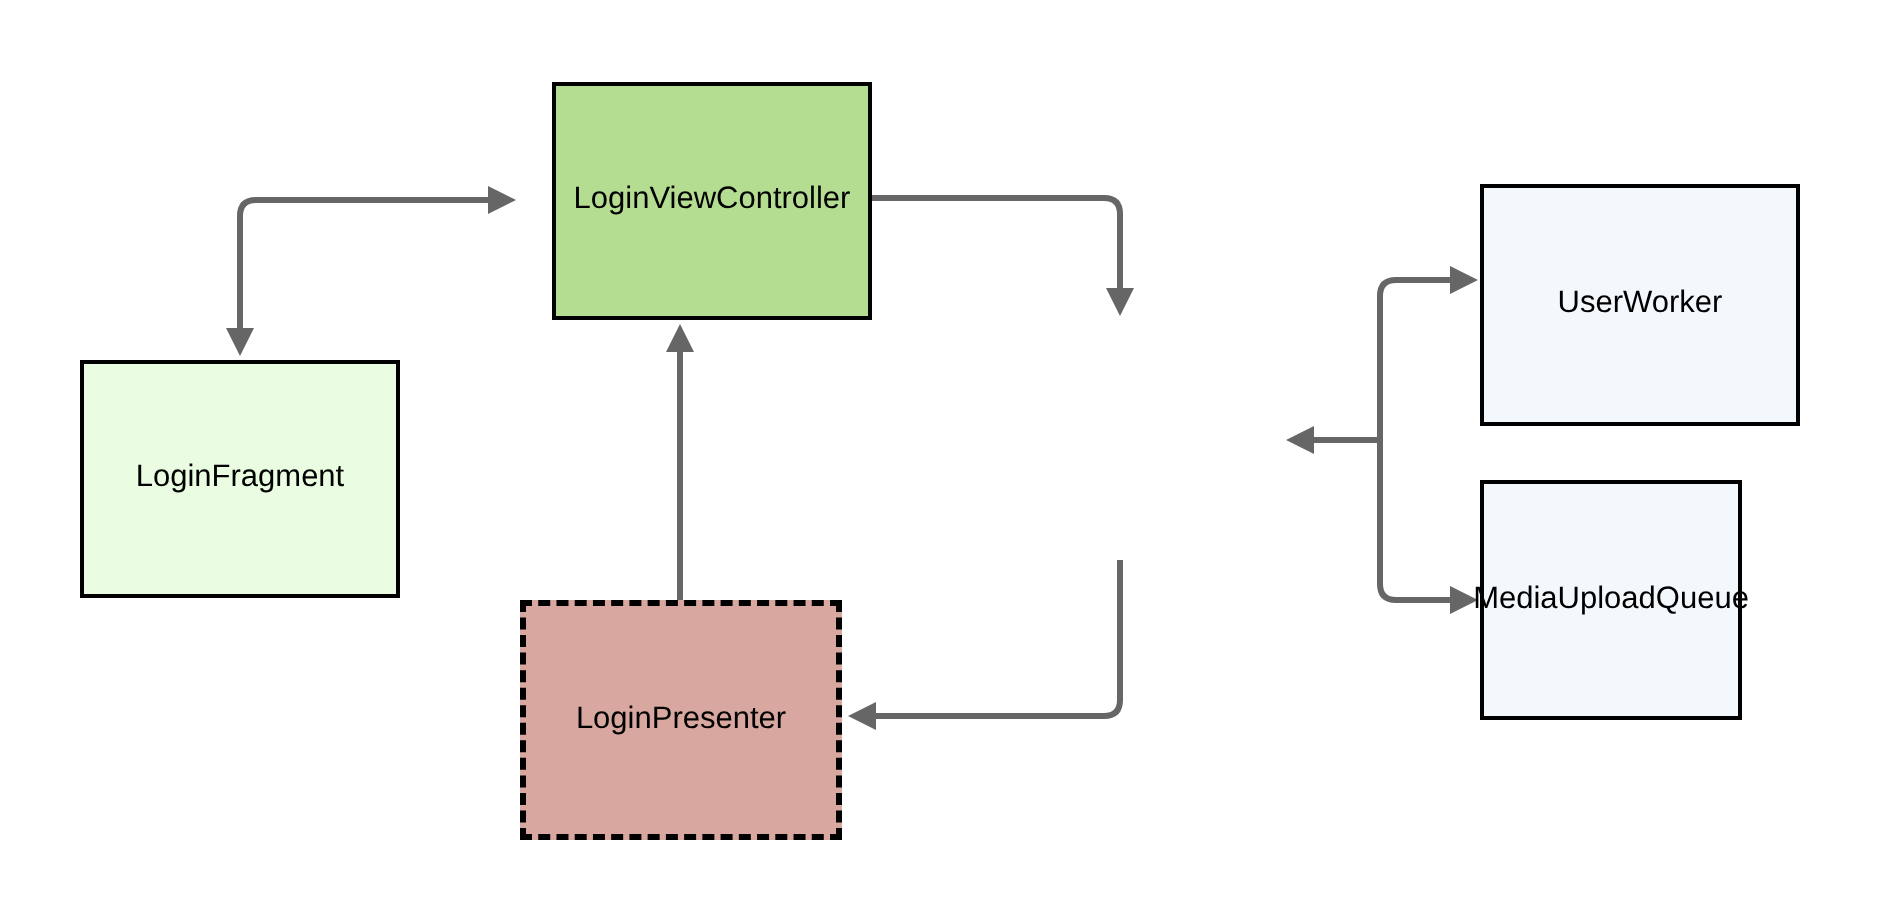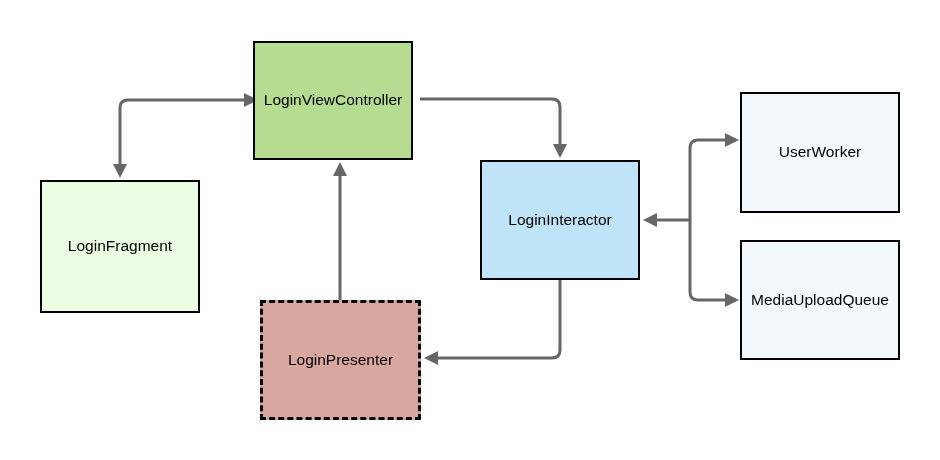--- a/index.html
+++ b/index.html
@@ -44,26 +44,26 @@
     border-width: 3px;
     border-style: dashed;
   }
   .node .label {
     font-size: 15.5px;
     color: var(--text, #000000);
     line-height: 1.2;
     white-space: nowrap;
   }
   
-  #n-login-fragment       { left: 40px;  top: 180px; width: 160px; height: 133px; }
-  #n-login-view-controller{ left: 253px; top: 41px;  width: 160px; height: 119px; }
+  #n-login-fragment       { left: 40px;  top: 180px; width: 160px; height: 119px; }
+  #n-login-view-controller{ left: 276px; top: 41px;  width: 160px; height: 119px; }
   #n-login-interactor     { left: 480px; top: 160px; width: 160px; height: 120px; }
   #n-login-presenter      { left: 260px; top: 300px; width: 161px; height: 120px; }
   #n-user-worker          { left: 740px; top: 92px;  width: 160px; height: 121px; }
-  #n-media-upload-queue   { left: 740px; top: 240px; width: 160px; height: 120px; }
+  #n-media-upload-queue   { left: 740px; top: 240px; width: 131px; height: 120px; }
 </style>
 </head>
 <body>
 
 <div class="canvas">
 
   <svg class="connector-layer" width="940" height="460" viewBox="0 0 940 460" aria-hidden="true">
 
     <g>
       <path class="edge" d="M 246 100 L 128 100 Q 120 100 120 108 L 120 166"></path>
@@ -96,23 +96,20 @@
   </svg>
 
   <div class="node" id="n-login-fragment" style="background: rgb(234, 252, 225); border-style: solid;">
     <span class="label">LoginFragment</span>
   </div>
 
   <div class="node" id="n-login-view-controller" style="background: rgb(181, 221, 146); border-style: solid;">
     <span class="label">LoginViewController</span>
   </div>
 
-  <div class="node" id="n-login-interactor" style="background: rgb(191, 227, 247); border-style: solid;">
-    <span class="label">LoginInteractor</span>
-  </div>
 
   <div class="node" id="n-user-worker" style="background: rgb(243, 248, 253); border-style: solid;">
     <span class="label">UserWorker</span>
   </div>
 
   <div class="node dashed" id="n-login-presenter" style="background: rgb(216, 167, 160); border-style: dashed;">
     <span class="label">LoginPresenter</span>
   </div>
 
   <div class="node" id="n-media-upload-queue" style="background: rgb(243, 248, 253); border-style: solid;">

